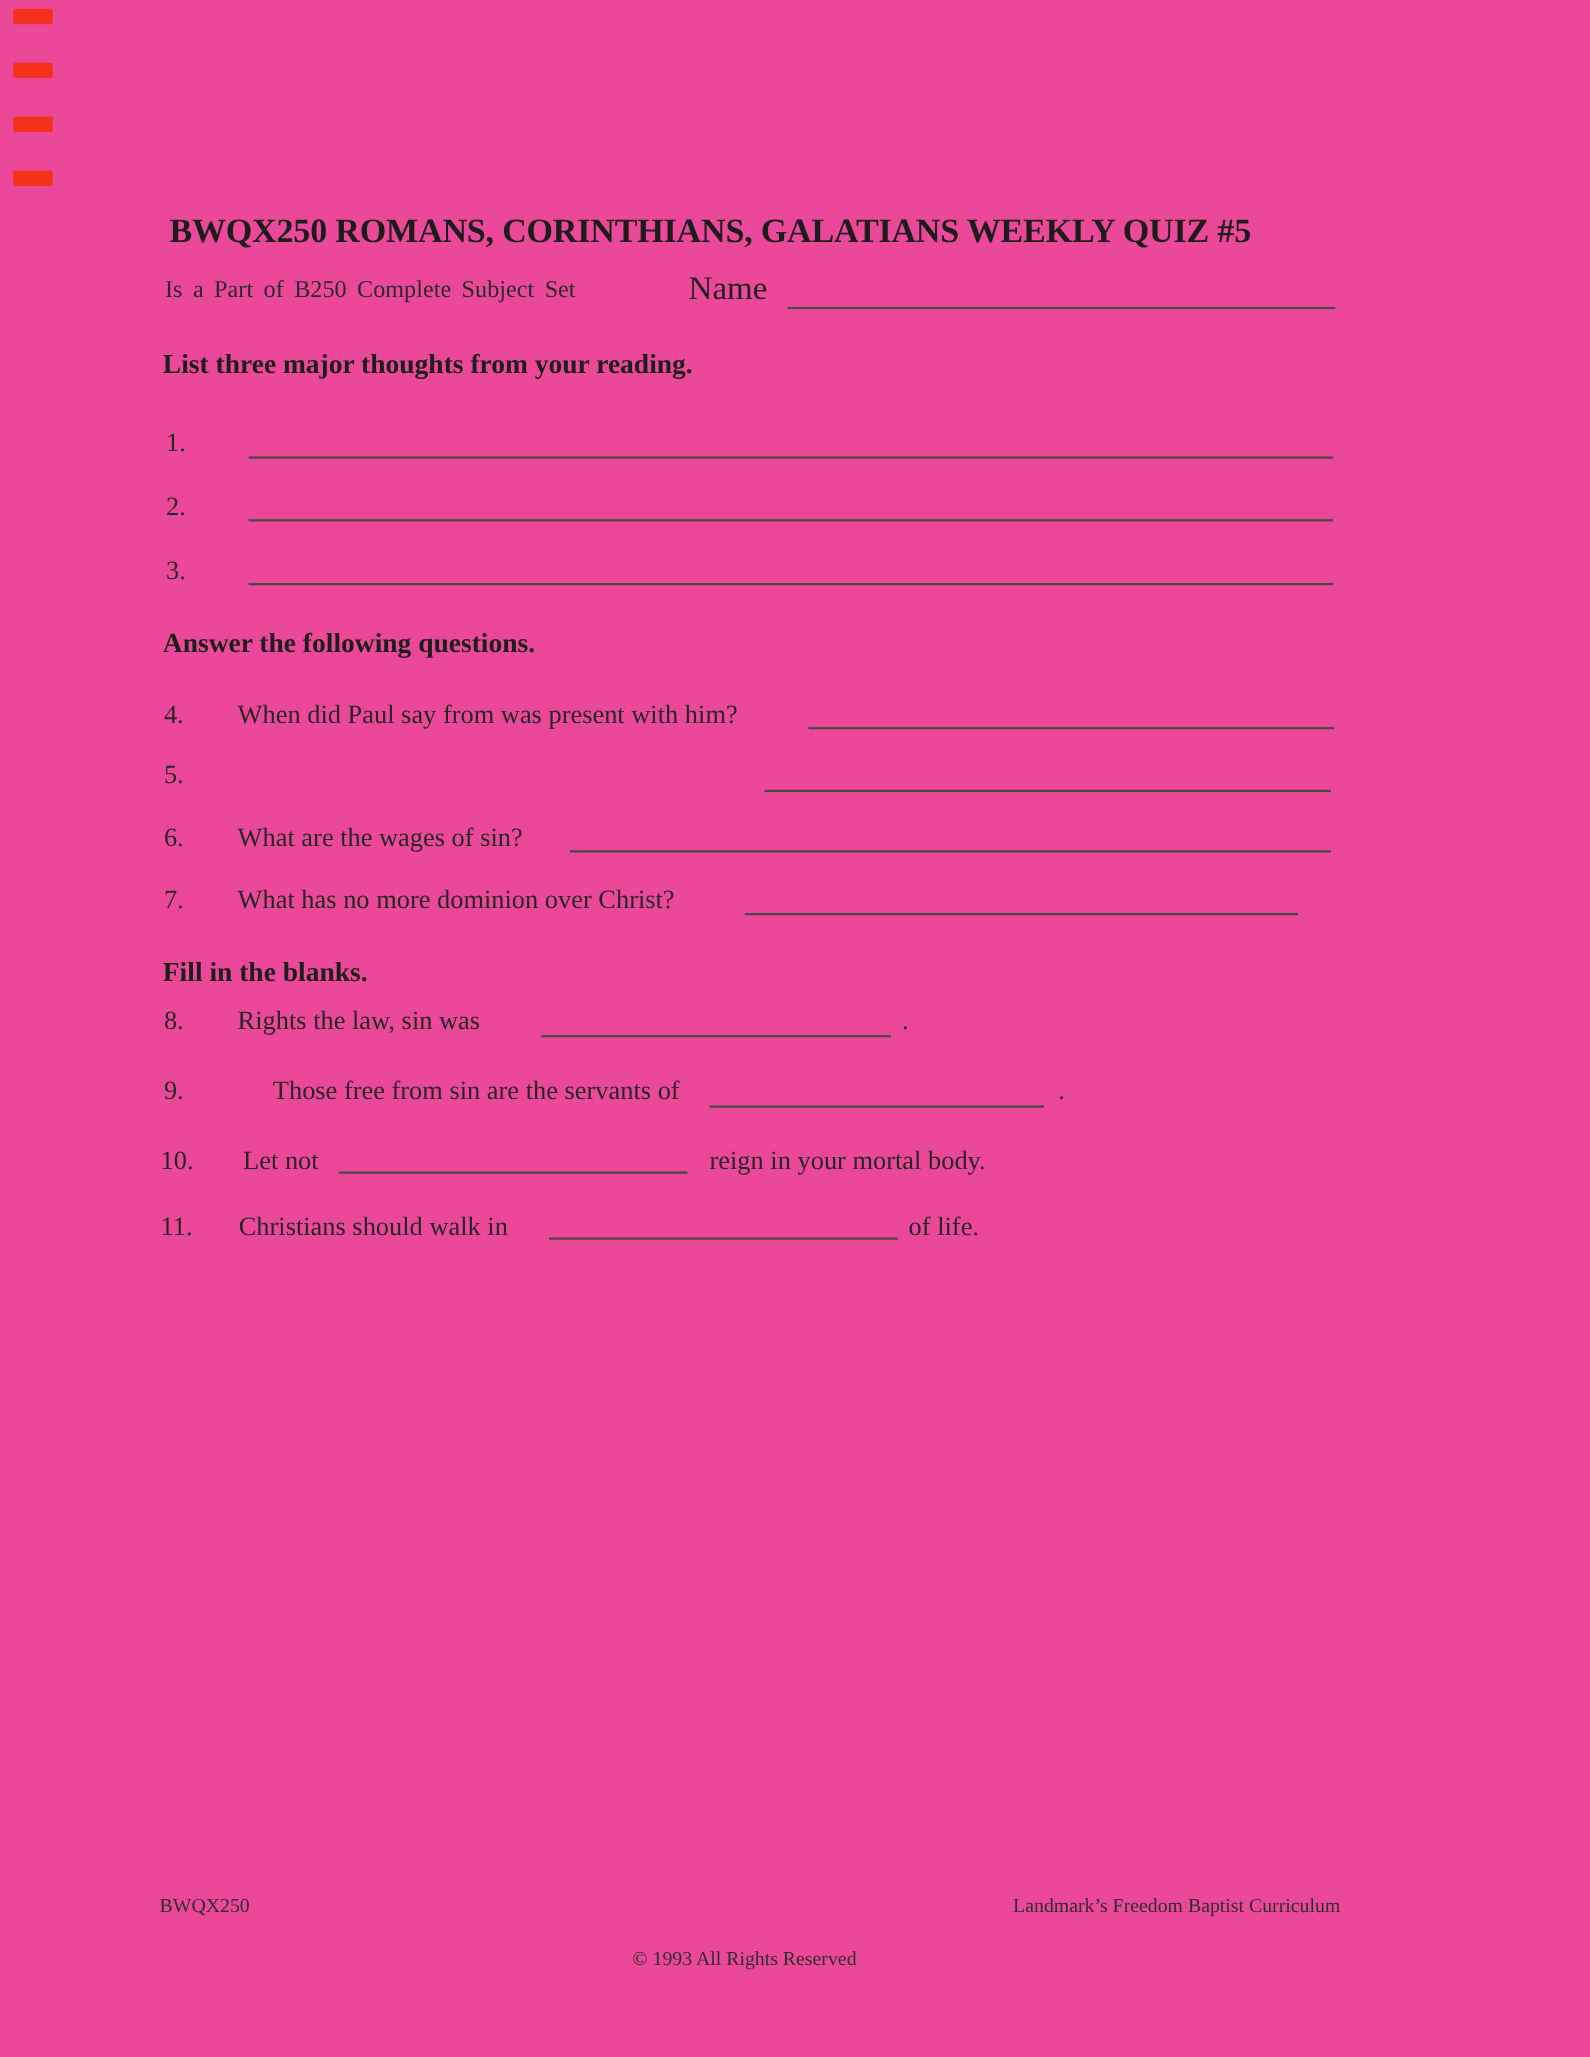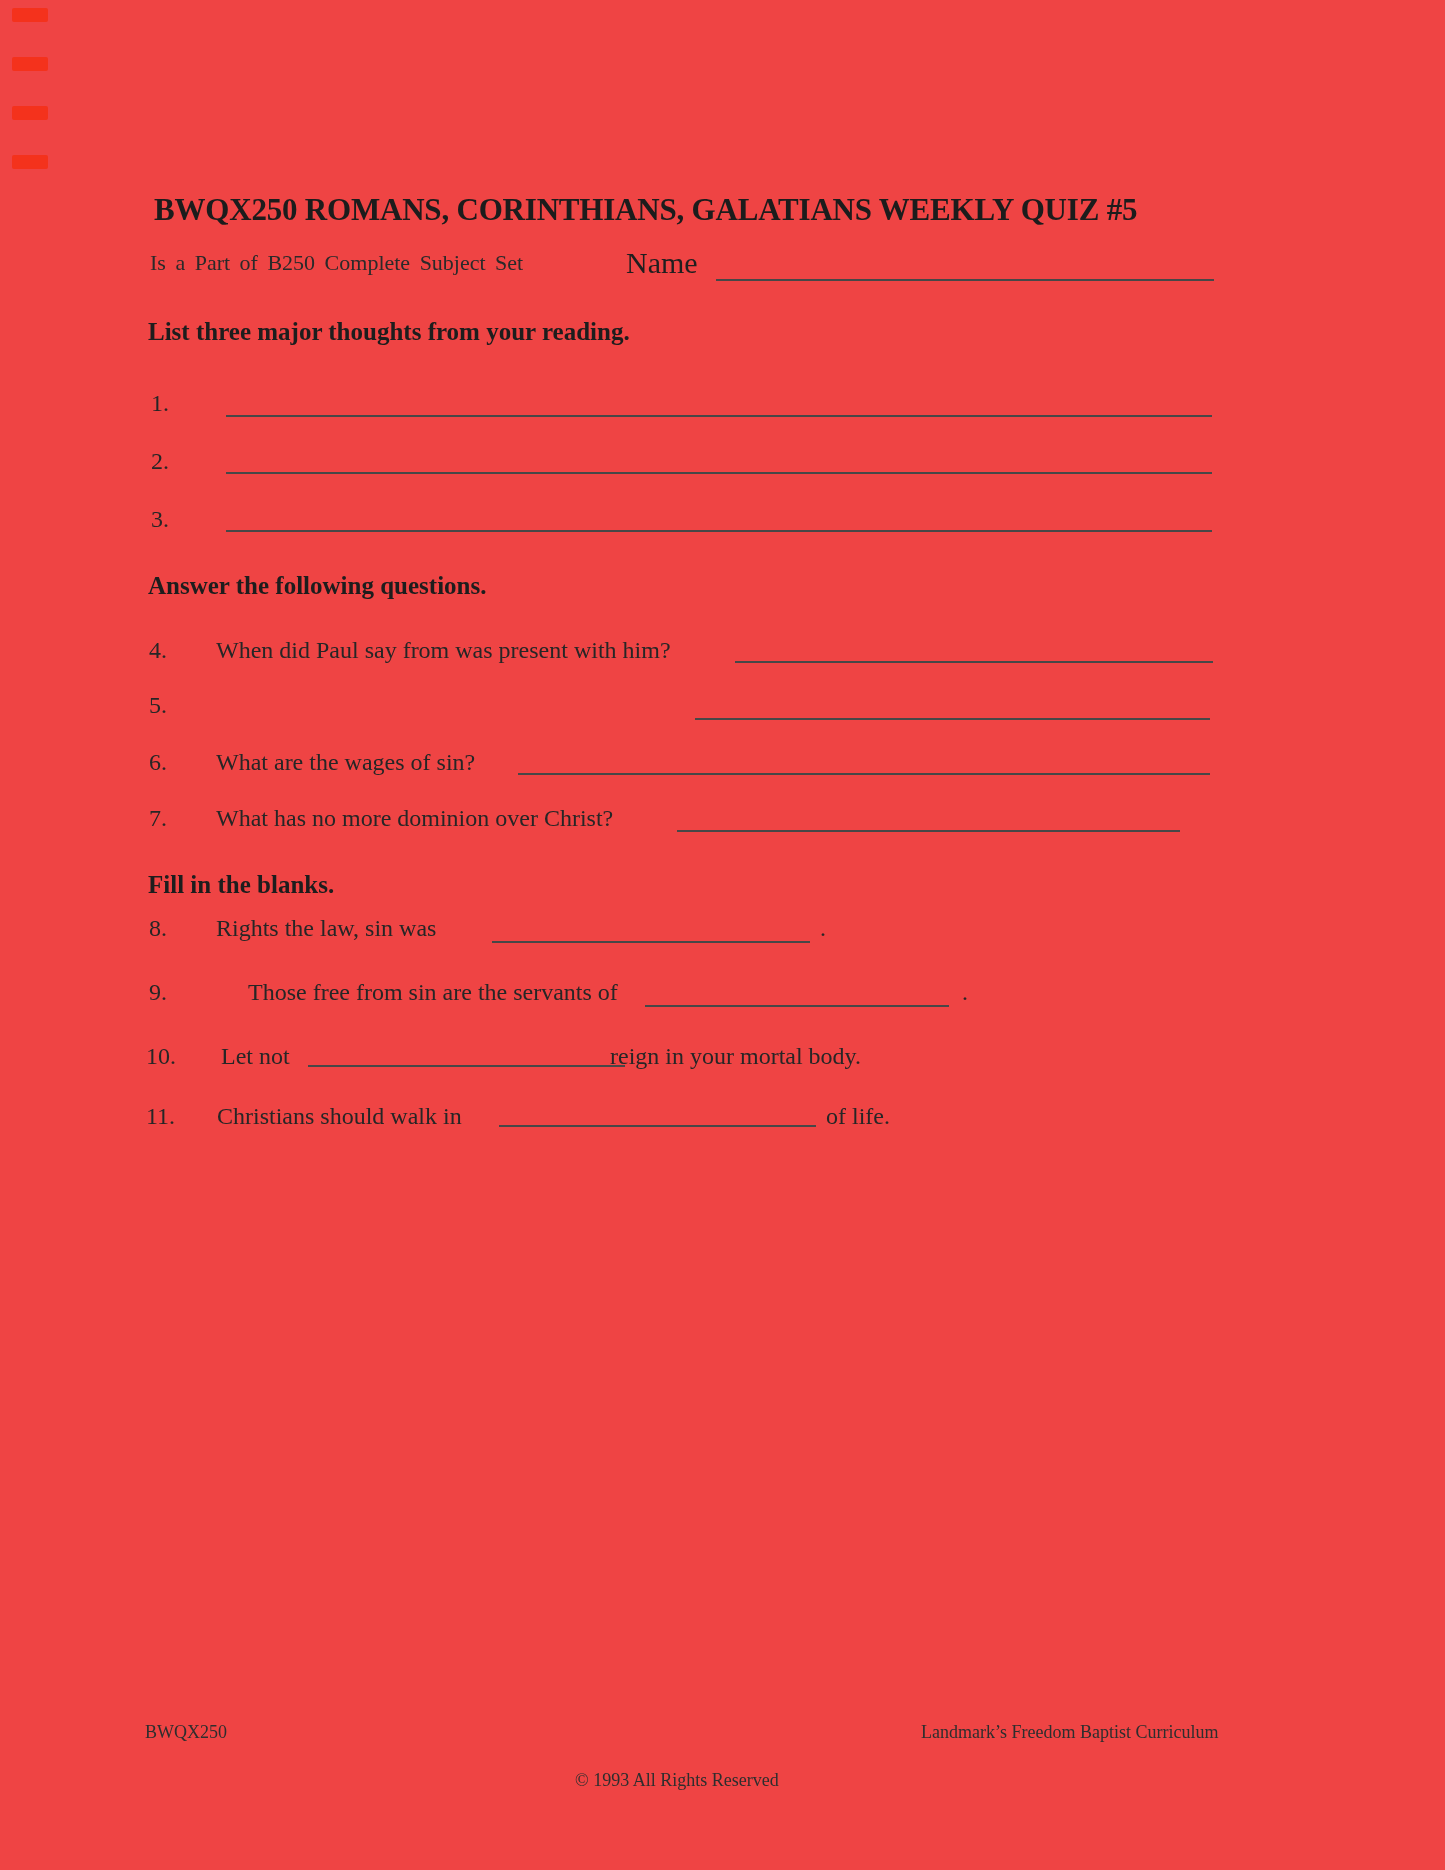--- a/index.html
+++ b/index.html
@@ -1,19 +1,19 @@
 <!DOCTYPE html>
 <html><head>
 <meta charset="utf-8">
 <style>
   html,body{margin:0;padding:0;background:#ffffff;}
   .page{
     position:relative;
     width:1445px;height:1870px;
-    background:#ef4444;
+    background:#ec4899;
     font-family:"Liberation Serif","DejaVu Serif",serif;
     color:#222222;
     overflow:hidden;
   }
   .abs{position:absolute;white-space:nowrap;}
   .title{
     font-size:31px;font-weight:bold;color:#1c1c1c;
     letter-spacing:-0.2px;
   }
   .subtitle{font-size:22px;word-spacing:4px;color:#2a2a2a;}
@@ -86,21 +86,21 @@
   <div class="abs body-text" style="left:820px;top:915px;">.</div>
 
   <div class="abs num" style="left:149px;top:979px;">9.</div>
   <div class="abs body-text" style="left:216px;top:979px;margin-left:32px;">Those free from sin are the servants of</div>
   <div class="blank-line" style="left:645px;top:1005px;width:304px;"></div>
   <div class="abs body-text" style="left:962px;top:979px;">.</div>
 
   <div class="abs num" style="left:146px;top:1043px;">10.</div>
   <div class="abs body-text" style="left:221px;top:1043px;">Let not</div>
   <div class="blank-line" style="left:308px;top:1065px;width:317px;"></div>
-  <div class="abs body-text" style="left:610px;top:1043px;">reign in your mortal body.</div>
+  <div class="abs body-text" style="left:645px;top:1043px;">reign in your mortal body.</div>
 
   <div class="abs num" style="left:146px;top:1103px;">11.</div>
   <div class="abs body-text" style="left:217px;top:1103px;">Christians should walk in</div>
   <div class="blank-line" style="left:499px;top:1125px;width:317px;"></div>
   <div class="abs body-text" style="left:826px;top:1103px;">of life.</div>
 
   <div class="abs footer-text" style="left:145px;top:1722px;">BWQX250</div>
   <div class="abs footer-text" style="left:575px;top:1722px;margin-top:48px;">© 1993 All Rights Reserved</div>
   <div class="abs footer-text" style="left:921px;top:1722px;">Landmark’s Freedom Baptist Curriculum</div>
 

